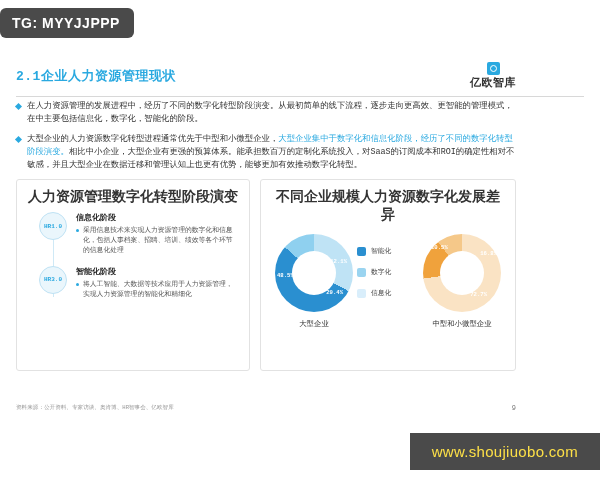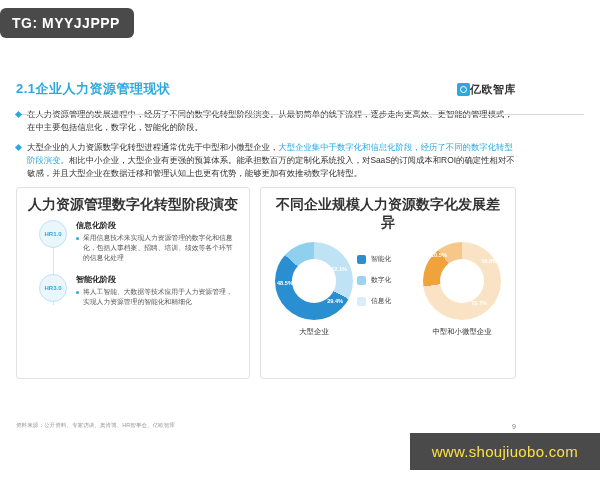--- a/index.html
+++ b/index.html
@@ -40,25 +40,26 @@
     font-size: 15px;
     padding: 10px 22px;
     z-index: 20;
     letter-spacing: 0.3px;
   }
 
   
   .slide {
     position: absolute;
     left: 0;
-    top: 70px;
+    top: 52px;
     width: 532px;
     height: 368px;
     background: #ffffff;
     box-sizing: border-box;
+    font-family: Liberation Mono, monospace;
   }
 
   .slide-header {
     display: flex;
     align-items: center;
     justify-content: space-between;
     padding: 10px 16px 0 16px;
   }
   .slide-title {
     color: #2aa9e0;
@@ -71,20 +72,21 @@
     left: 16px;
     top: 44px;
     width: 568px;
     height: 1px;
     background: #d8d8d8;
   }
 
   .logo {
     display: flex;
     align-items: center;
+    flex-direction: column;
   }
   .logo-mark {
     width: 13px;
     height: 13px;
     background: #2aa9e0;
     border-radius: 2px;
     position: relative;
   }
   .logo-mark::after {
     content: "";

